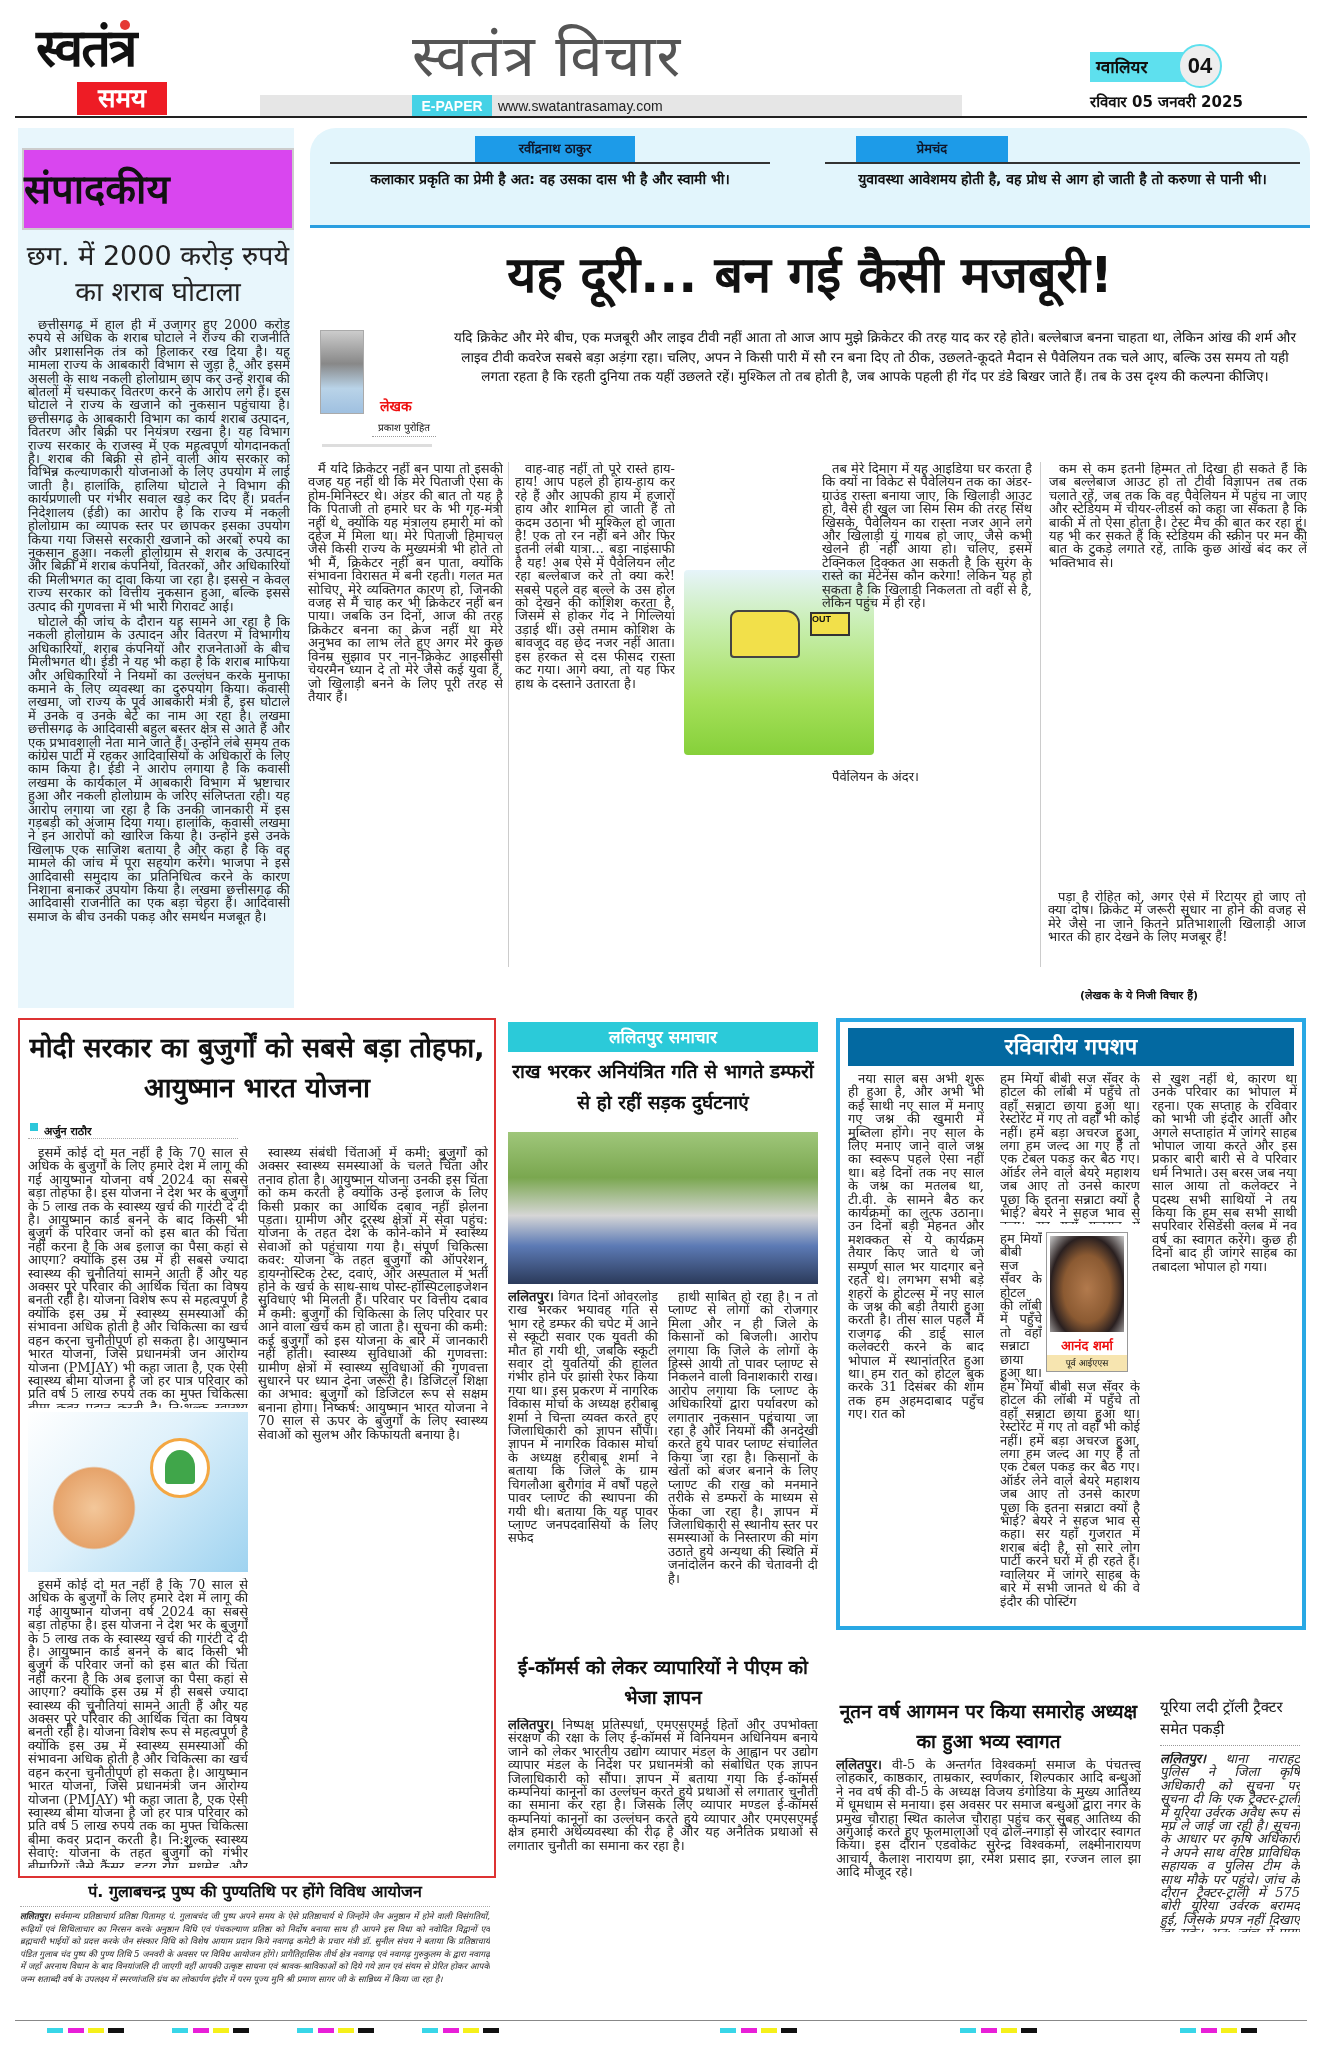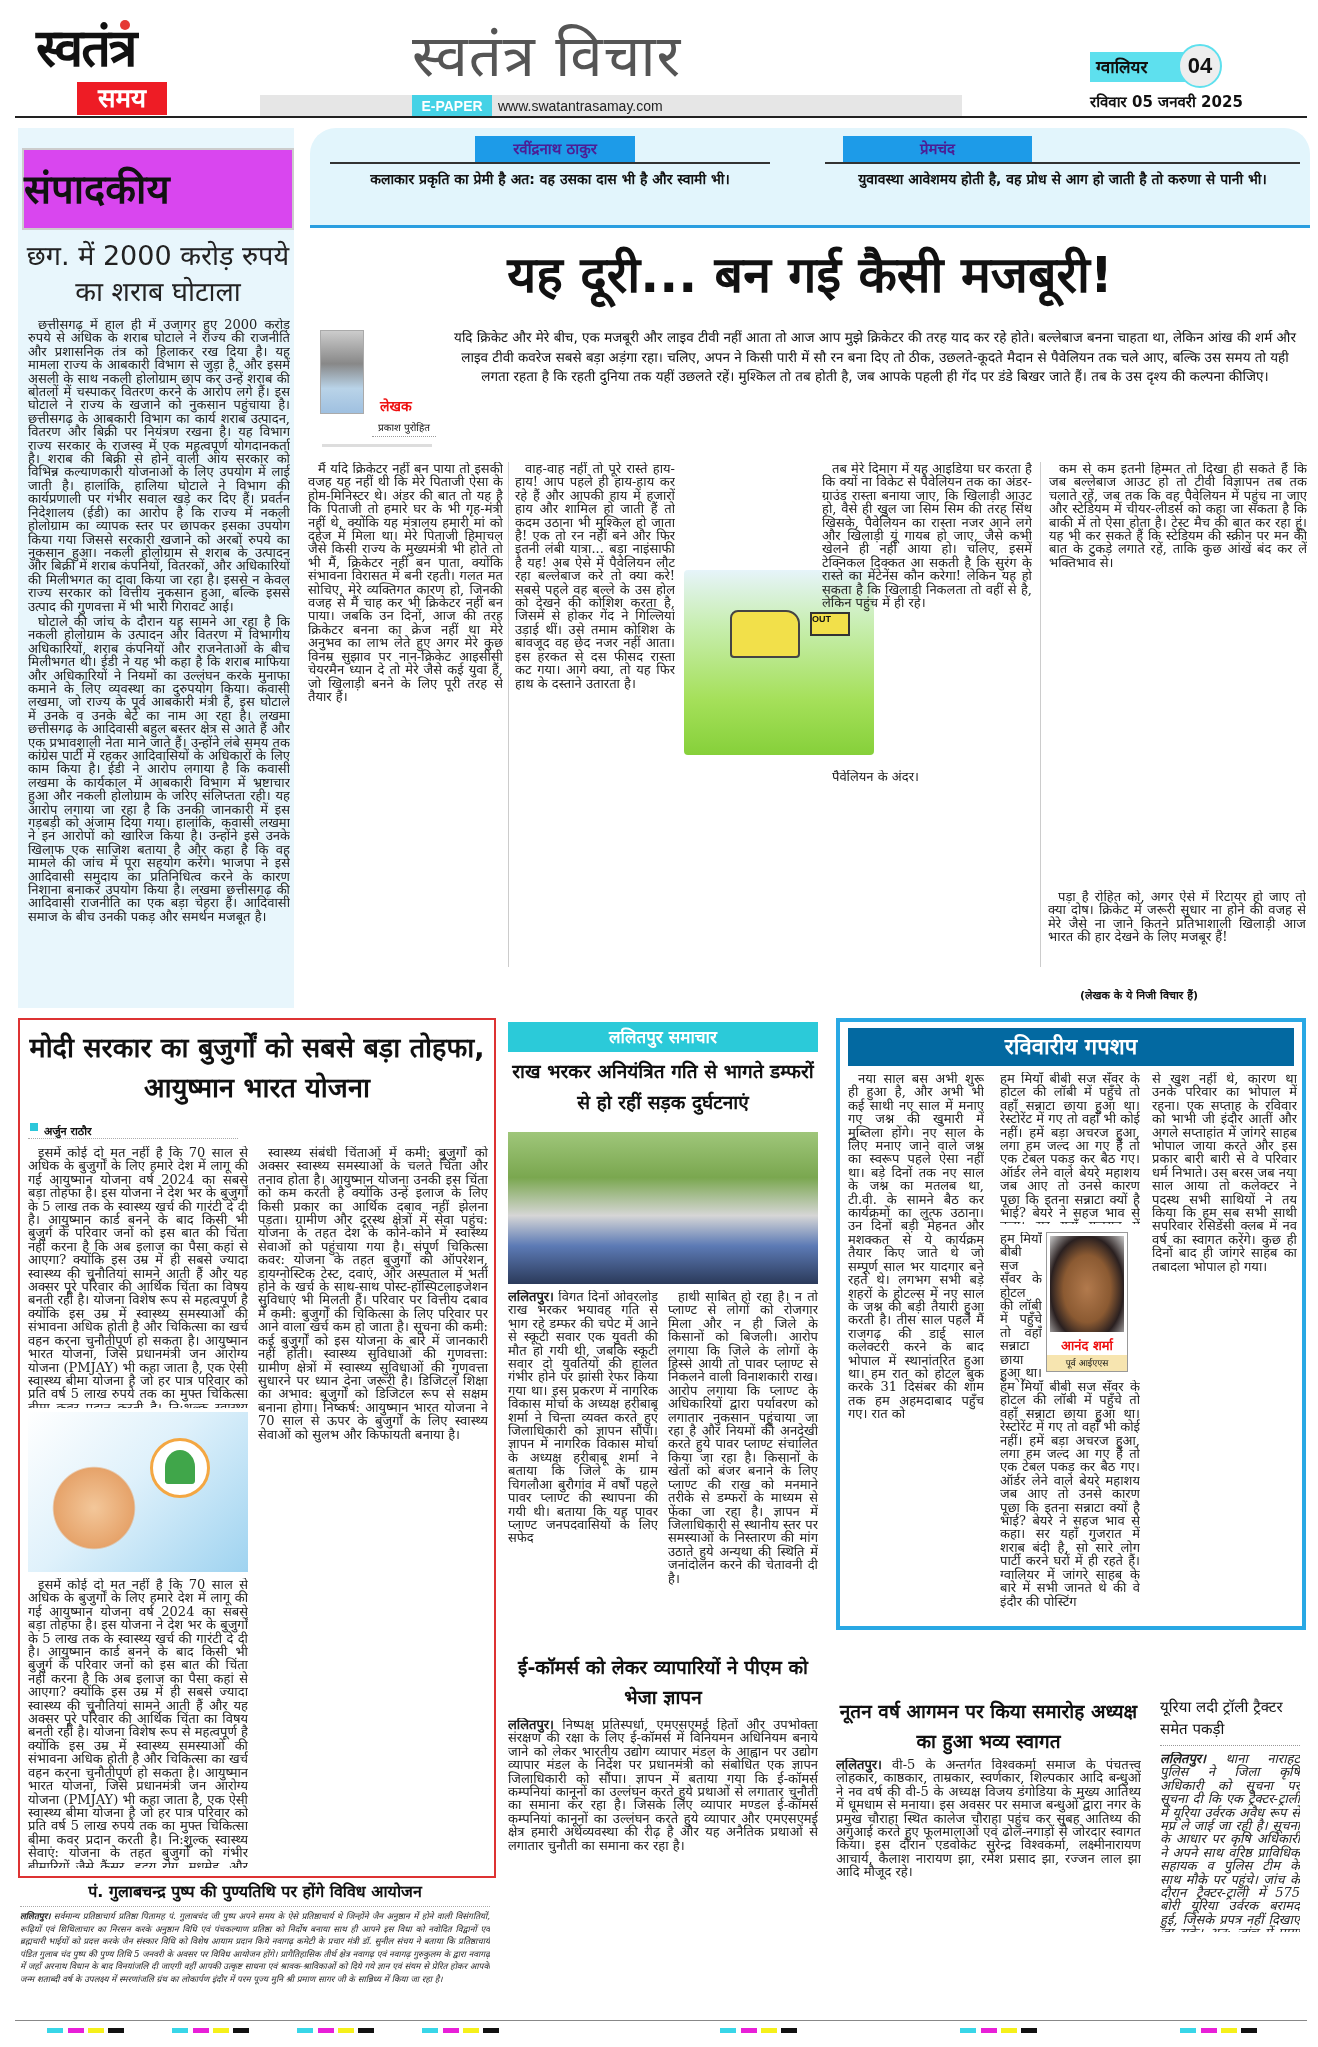--- a/index.html
+++ b/index.html
@@ -23,21 +23,21 @@
   .rule { left: 15px; top: 116px; width: 1292px; height: 2px; background: #222; }
 
   
   .edit-col { left: 18px; top: 128px; width: 276px; height: 880px; background: #e8f6fc; }
   .edit-head { left: 22px; top: 148px; width: 272px; height: 82px; background: #d946ef; border: 2px solid #ccc; font-family: "DejaVu Sans", sans-serif; font-weight: bold; font-size: 40px; line-height: 78px; text-align: left; }
   .edit-title { left: 22px; top: 238px; width: 272px; font-family: "DejaVu Sans", sans-serif; font-size: 27px; line-height: 36px; text-align: center; color: #222; }
   .edit-body { left: 28px; top: 318px; width: 262px; height: 688px; overflow: hidden; }
 
   
   .quote-panel { left: 310px; top: 128px; width: 1000px; height: 100px; background: #e2f5fc; border-radius: 26px 26px 0 0; border-bottom: 3px solid #2a9ee0; }
-  .q-label { height: 26px; background: #1d9be8; color: #4c1d95; font-family: "DejaVu Sans", sans-serif; font-weight: bold; font-size: 15px; line-height: 26px; text-align: center; }
+  .q-label { height: 26px; background: #1d9be8; color: #0f172a; font-family: "DejaVu Sans", sans-serif; font-weight: bold; font-size: 13px; line-height: 26px; text-align: center; }
   .q-rule { height: 2px; background: #333; }
   .q-text { font-family: "DejaVu Sans", sans-serif; font-weight: bold; font-size: 14px; line-height: 22px; text-align: center; color: #111; }
 
   
   .main-head { left: 310px; top: 240px; width: 1000px; font-family: "DejaVu Sans", sans-serif; font-weight: bold; font-size: 50px; line-height: 70px; text-align: center; }
   .author-photo { left: 320px; top: 330px; width: 44px; height: 84px; background: linear-gradient(180deg,#ccc 0%,#888 40%,#b9d3e8 70%,#9fc0e0 100%); border: 1px solid #aaa; }
   .author-label { left: 380px; top: 396px; font-family: "DejaVu Sans", sans-serif; font-weight: bold; font-size: 14px; color: #e11; }
   .author-name { left: 372px; top: 420px; width: 64px; font-family: "DejaVu Sans", sans-serif; font-size: 10px; text-align: center; border-bottom: 1px dotted #999; padding-bottom: 2px; }
   .author-rule { left: 322px; top: 444px; width: 110px; height: 3px; background: #ddd; }
   .intro { left: 450px; top: 328px; width: 850px; font-family: "DejaVu Sans", sans-serif; font-size: 13.5px; line-height: 19.5px; text-align: center; color: #111; }
@@ -114,21 +114,21 @@
   <p>घोटाले की जांच के दौरान यह सामने आ रहा है कि नकली होलोग्राम के उत्पादन और वितरण में विभागीय अधिकारियों, शराब कंपनियों और राजनेताओं के बीच मिलीभगत थी। ईडी ने यह भी कहा है कि शराब माफिया और अधिकारियों ने नियमों का उल्लंघन करके मुनाफा कमाने के लिए व्यवस्था का दुरुपयोग किया। कवासी लखमा, जो राज्य के पूर्व आबकारी मंत्री हैं, इस घोटाले में उनके व उनके बेटे का नाम आ रहा है। लखमा छत्तीसगढ़ के आदिवासी बहुल बस्तर क्षेत्र से आते हैं और एक प्रभावशाली नेता माने जाते हैं। उन्होंने लंबे समय तक कांग्रेस पार्टी में रहकर आदिवासियों के अधिकारों के लिए काम किया है। ईडी ने आरोप लगाया है कि कवासी लखमा के कार्यकाल में आबकारी विभाग में भ्रष्टाचार हुआ और नकली होलोग्राम के जरिए संलिप्तता रही। यह आरोप लगाया जा रहा है कि उनकी जानकारी में इस गड़बड़ी को अंजाम दिया गया। हालांकि, कवासी लखमा ने इन आरोपों को खारिज किया है। उन्होंने इसे उनके खिलाफ एक साजिश बताया है और कहा है कि वह मामले की जांच में पूरा सहयोग करेंगे। भाजपा ने इसे आदिवासी समुदाय का प्रतिनिधित्व करने के कारण निशाना बनाकर उपयोग किया है। लखमा छत्तीसगढ़ की आदिवासी राजनीति का एक बड़ा चेहरा हैं। आदिवासी समाज के बीच उनकी पकड़ और समर्थन मजबूत है।</p>
 </div>
 
 <div class="abs quote-panel"></div>
 <div class="abs" style="left:330px;top:136px;width:440px;">
   <div class="q-label" style="margin-left:145px;width:160px;">रवींद्रनाथ ठाकुर</div>
   <div class="q-rule"></div>
   <div class="q-text" style="margin-top:4px;">कलाकार प्रकृति का प्रेमी है अत: वह उसका दास भी है और स्वामी भी।</div>
 </div>
 <div class="abs" style="left:825px;top:136px;width:475px;">
-  <div class="q-label" style="margin-left:18px;width:189px;">प्रेमचंद</div>
+  <div class="q-label" style="margin-left:31px;width:152px;">प्रेमचंद</div>
   <div class="q-rule"></div>
   <div class="q-text" style="margin-top:4px;">युवावस्था आवेशमय होती है, वह प्रोध से आग हो जाती है तो करुणा से पानी भी।</div>
 </div>
 
 <div class="abs main-head">यह दूरी... बन गई कैसी मजबूरी!</div>
 <div class="abs author-photo"></div>
 <div class="abs author-label">लेखक</div>
 <div class="abs author-name">प्रकाश पुरोहित</div>
 <div class="abs author-rule"></div>
 <div class="abs intro">यदि क्रिकेट और मेरे बीच, एक मजबूरी और लाइव टीवी नहीं आता तो आज आप मुझे क्रिकेटर की तरह याद कर रहे होते। बल्लेबाज बनना चाहता था, लेकिन आंख की शर्म और लाइव टीवी कवरेज सबसे बड़ा अड़ंगा रहा। चलिए, अपन ने किसी पारी में सौ रन बना दिए तो ठीक, उछलते-कूदते मैदान से पैवेलियन तक चले आए, बल्कि उस समय तो यही लगता रहता है कि रहती दुनिया तक यहीं उछलते रहें। मुश्किल तो तब होती है, जब आपके पहली ही गेंद पर डंडे बिखर जाते हैं। तब के उस दृश्य की कल्पना कीजिए।</div>

